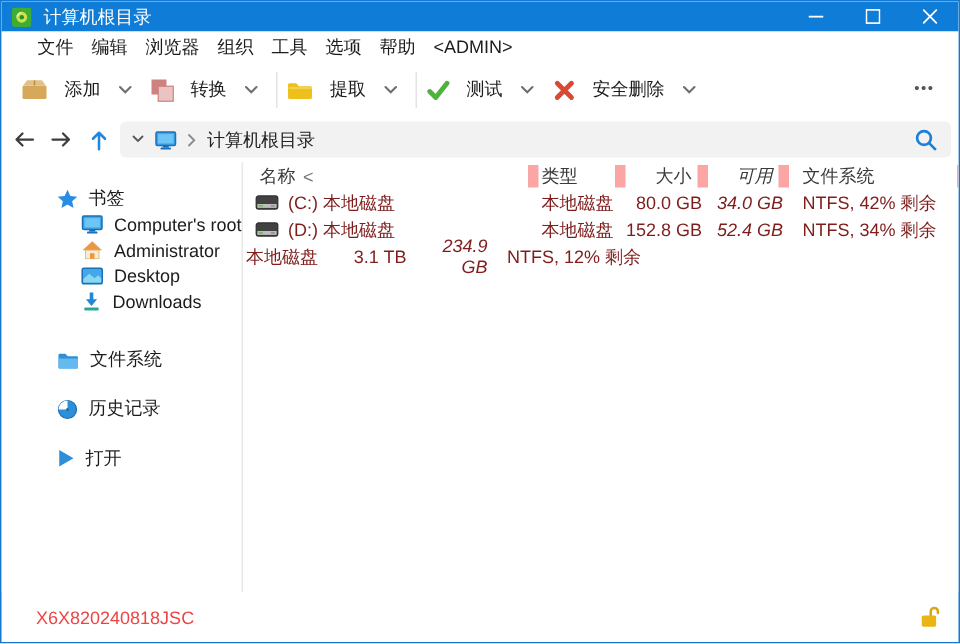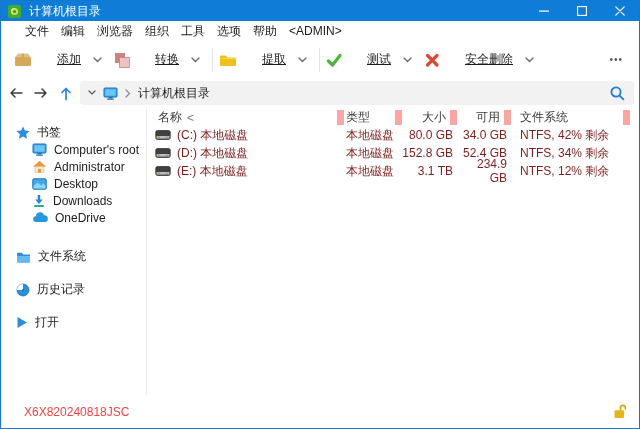--- a/index.html
+++ b/index.html
@@ -15,53 +15,53 @@
   .titlebar .title { margin-left:8px; font-size:12px; }
   .controls { margin-left:auto; display:flex; height:100%; }
   .ctrl { width:38px; display:flex; align-items:center; justify-content:center; }
 
   
   .menubar { flex:0 0 20px; display:flex; align-items:center; padding-left:18px; background:#fff; }
   .menu-item { padding:0 6px; white-space:nowrap; }
 
   
   .toolbar { flex:0 0 37px; display:flex; align-items:center; padding-left:10px; background:#fff; }
-  .tbtn { display:flex; align-items:center; gap:25px; height:28px; padding:0 3px; border-radius:3px;text-decoration:underline; }
+  .tbtn { display:flex; align-items:center; gap:11px; height:28px; padding:0 3px; border-radius:3px; }
   .tbtn span { white-space:nowrap; }
   .chev { padding:0 9px; height:28px; display:flex; align-items:center; }
   .tsep { width:1px; height:24px; background:#e4e4e4; margin:0 3px; flex:0 0 1px; }
   .overflow { margin-left:auto; margin-right:16px; color:#555; font-size:10px; letter-spacing:1px; }
 
   
   .navbar { flex:0 0 30px; display:flex; align-items:center; padding:0 5px 0 2px; background:#fff; }
   .nav-btn { width:25px; height:26px; display:flex; align-items:center; justify-content:center; }
   .crumbbar { flex:1; height:24px; margin-left:2px; background:#f2f2f2; border-radius:4px;
               display:flex; align-items:center; padding:0 8px; gap:7px; }
   .crumb-path { color:#222; white-space:nowrap; }
   .search-btn { margin-left:auto; display:flex; align-items:center; }
 
   
   .content { flex:1; display:flex; overflow:hidden; background:#fff; }
-  .sidebar { flex:0 0 146px; border-right:1px solid #e9e9e9; padding-top:16px; }
+  .sidebar { flex:0 0 146px; border-right:1px solid #e9e9e9; padding-top:16px;padding-left:22px; }
   .srow { display:flex; align-items:center; height:17px; gap:7px; padding-left:15px; cursor:default; }
   .srow.sub { padding-left:31px; }
   .srow .lbl { white-space:nowrap; }
   .gap-big { margin-top:22px; }
   .gap-med { margin-top:16px; }
   .ico { display:flex; align-items:center; justify-content:center; flex:0 0 auto; }
 
   .main { flex:1; padding-top:1px; }
   .thead { display:flex; height:17px; align-items:center; color:#3a3a3a; }
   .thead > div { border-right:7px solid #fca5a5; height:15px; display:flex; align-items:center; }
   .trow { display:flex; height:18px; align-items:center; color:#7f1d1d; }
   .c-name { width:197px; padding-left:8px; display:flex; align-items:center; gap:6px; }
   .thead .c-name { padding-left:11px; gap:5px; }
   .c-type { width:58px; padding-left:2px; }
   .c-size { width:55px; justify-content:flex-end; text-align:right; padding-right:4px; }
-  .c-free { width:54px; justify-content:flex-end; text-align:right; padding-right:4px; }
+  .c-free { width:54px; justify-content:flex-end; text-align:right; padding-right:4px;font-style:italic; }
   .c-fs   { width:119px; padding-left:9px; }
   .trow .c-size, .trow .c-free { display:block; }
 
   
   .statusbar { flex:0 0 33px; display:flex; align-items:center; padding:0 12px 0 23px; color:#ef4444; }
   .lock { margin-left:auto; display:flex; align-items:center; }
 </style>
 </head>
 <body>
 
@@ -276,28 +276,20 @@
         <span class="lbl">Desktop</span>
       </div>
       <div class="srow sub">
         <span class="ico">
           <svg width="14" height="14" viewBox="0 0 14 14">
               <path d="M5.8 1 h2.4 v4.5 h2.5 L7 10 L3.3 5.5 h2.5 z" fill="#1f86d9"></path>
               <rect x="2.2" y="11" width="9.6" height="2" rx="0.6" fill="#2aa79b"></rect>
             </svg>
         </span>
         <span class="lbl">Downloads</span>
-      </div>
-      <div class="srow sub">
-        <span class="ico">
-          <svg width="16" height="11" viewBox="0 0 16 11">
-              <path d="M12.8 10 H4.3 A2.9 2.9 0 0 1 3.9 4.2 a4.2 4.2 0 0 1 8.2 -0.9 A2.9 2.9 0 0 1 12.8 10 z" fill="#2796dc"></path>
-            </svg>
-        </span>
-        <span class="lbl">OneDrive</span>
       </div>
 
       <div class="srow gap-big">
         <span class="ico">
           <svg width="15" height="12" viewBox="0 0 15 12">
               <path d="M1 2.6 a0.8 0.8 0 0 1 0.8 -0.8 h3.8 l1.6 1.7 h6 a0.8 0.8 0 0 1 0.8 0.8 v6.5 a0.8 0.8 0 0 1 -0.8 0.8 H1.8 A0.8 0.8 0 0 1 1 10.8 z" fill="#2f8ed6"></path>
               <path d="M1 5 h13 v5.8 a0.8 0.8 0 0 1 -0.8 0.8 H1.8 A0.8 0.8 0 0 1 1 10.8 z" fill="#64b9ef"></path>
             </svg>
         </span>
         <span class="lbl">文件系统</span>
@@ -372,31 +364,20 @@
           </span>
           <span>(D:) 本地磁盘</span>
         </div>
         <div class="c-type">本地磁盘</div>
         <div class="c-size">152.8 GB</div>
         <div class="c-free">52.4 GB</div>
         <div class="c-fs">NTFS, 34% 剩余</div>
       </div>
 
       <div class="trow">
-        <div class="c-name">
-          <span class="ico">
-            <svg width="16" height="12" viewBox="0 0 16 12">
-                <rect x="0.8" y="1.6" width="14.4" height="8.8" rx="1.6" fill="#414141" stroke="#2e2e2e" stroke-width="0.8"></rect>
-                <rect x="1.6" y="7" width="12.8" height="2.6" fill="#bdbdbd"></rect>
-                <rect x="2.6" y="7.6" width="2.6" height="1.3" rx="0.3" fill="#5fc93e"></rect>
-                <rect x="10.6" y="7.8" width="2.6" height="0.9" fill="#8b8b8b"></rect>
-              </svg>
-          </span>
-          <span>(E:) 本地磁盘</span>
-        </div>
         <div class="c-type">本地磁盘</div>
         <div class="c-size">3.1 TB</div>
         <div class="c-free">234.9 GB</div>
         <div class="c-fs">NTFS, 12% 剩余</div>
       </div>
     </div>
   </div>
 
   <div class="statusbar">
     <span>X6X820240818JSC</span>

